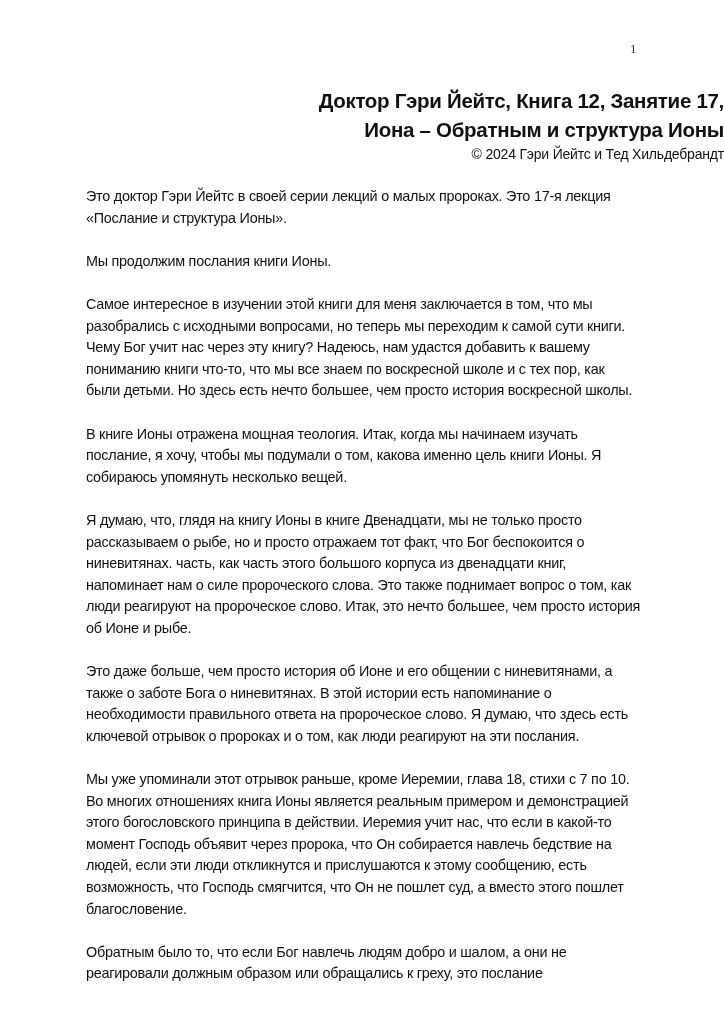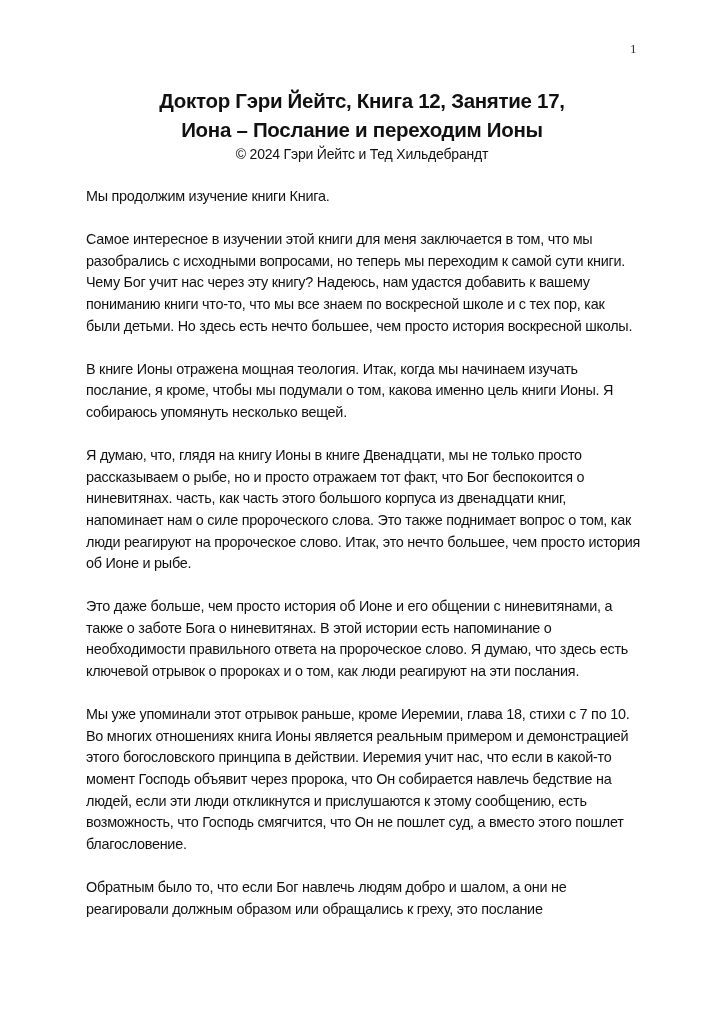--- a/index.html
+++ b/index.html
@@ -20,21 +20,21 @@
       left: 630px;
       font-family: "Liberation Serif", serif;
       font-size: 13px;
       color: #333333;
     }
     .header {
       position: absolute;
       top: 86px;
       left: 0;
       width: 724px;
-      text-align: center;
+      text-align: right;
       font-family: "Liberation Sans", sans-serif;
     }
     .title-line {
       font-size: 20.5px;
       font-weight: bold;
       line-height: 29px;
       letter-spacing: -0.3px;
     }
     .copyright {
       font-size: 14px;
@@ -55,25 +55,26 @@
       margin: 0 0 21.6px 0;
     }
   </style>
 </head>
 <body>
 
 <div class="page-number">1</div>
 
 <div class="header">
   <div class="title-line">Доктор Гэри Йейтс, Книга 12, Занятие 17,</div>
-  <div class="title-line">Иона – Послание и переходим Ионы</div>
+  <div class="title-line">Иона – Обратным и структура Ионы</div>
   <div class="copyright">© 2024 Гэри Йейтс и Тед Хильдебрандт</div>
 </div>
 
 <div class="body">
-  <p>Мы продолжим изучение книги Книга.</p>
+  <p>Это доктор Гэри Йейтс в своей серии лекций о малых пророках. Это 17-я лекция «Послание и структура Ионы».</p>
+  <p>Мы продолжим послания книги Ионы.</p>
   <p>Самое интересное в изучении этой книги для меня заключается в том, что мы разобрались с исходными вопросами, но теперь мы переходим к самой сути книги. Чему Бог учит нас через эту книгу? Надеюсь, нам удастся добавить к вашему пониманию книги что-то, что мы все знаем по воскресной школе и с тех пор, как были детьми. Но здесь есть нечто большее, чем просто история воскресной школы.</p>
-  <p>В книге Ионы отражена мощная теология. Итак, когда мы начинаем изучать послание, я кроме, чтобы мы подумали о том, какова именно цель книги Ионы. Я собираюсь упомянуть несколько вещей.</p>
+  <p>В книге Ионы отражена мощная теология. Итак, когда мы начинаем изучать послание, я хочу, чтобы мы подумали о том, какова именно цель книги Ионы. Я собираюсь упомянуть несколько вещей.</p>
   <p>Я думаю, что, глядя на книгу Ионы в книге Двенадцати, мы не только просто рассказываем о рыбе, но и просто отражаем тот факт, что Бог беспокоится о ниневитянах. часть, как часть этого большого корпуса из двенадцати книг, напоминает нам о силе пророческого слова. Это также поднимает вопрос о том, как люди реагируют на пророческое слово. Итак, это нечто большее, чем просто история об Ионе и рыбе.</p>
   <p>Это даже больше, чем просто история об Ионе и его общении с ниневитянами, а также о заботе Бога о ниневитянах. В этой истории есть напоминание о необходимости правильного ответа на пророческое слово. Я думаю, что здесь есть ключевой отрывок о пророках и о том, как люди реагируют на эти послания.</p>
   <p>Мы уже упоминали этот отрывок раньше, кроме Иеремии, глава 18, стихи с 7 по 10. Во многих отношениях книга Ионы является реальным примером и демонстрацией этого богословского принципа в действии. Иеремия учит нас, что если в какой-то момент Господь объявит через пророка, что Он собирается навлечь бедствие на людей, если эти люди откликнутся и прислушаются к этому сообщению, есть возможность, что Господь смягчится, что Он не пошлет суд, а вместо этого пошлет благословение.</p>
   <p>Обратным было то, что если Бог навлечь людям добро и шалом, а они не реагировали должным образом или обращались к греху, это послание</p>
 </div>
 
 </body></html>

